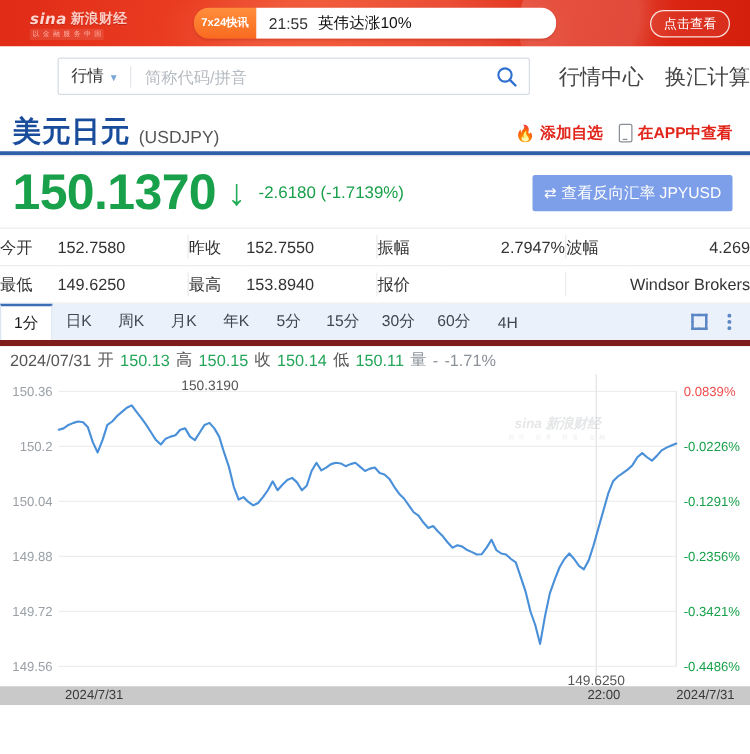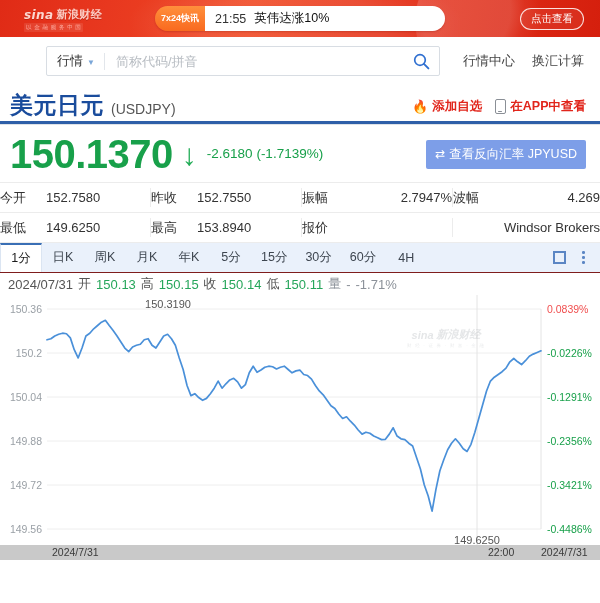--- a/index.html
+++ b/index.html
@@ -87,21 +87,21 @@
     flex:1;border:0;outline:none;height:100%;
     padding:0 8px 0 11px;font-size:13px;color:#333;
     font-family:"Liberation Sans","DejaVu Sans",sans-serif;background:transparent;
   }
   .sb-input::placeholder{color:#b7bcc2;}
   .sb-search{
     width:36px;display:flex;align-items:center;justify-content:center;cursor:pointer;
   }
   .sb-search svg{display:block;}
   .navlinks{display:flex;align-items:center;gap:17px;margin-left:23px;}
-  .navlinks a{font-size:13px;color:#444;text-decoration:none;white-space:nowrap;cursor:pointer;}
+  .navlinks a{font-size:17px;color:#444;text-decoration:none;white-space:nowrap;cursor:pointer;}
 
   
   .titlerow{
     display:flex;align-items:flex-end;padding:3px 14px 0 10px;height:32px;box-sizing:border-box;
   }
   .tname{font-size:23px;font-weight:bold;color:#1a4c9c;line-height:1;letter-spacing:.5px;}
   .tcode{font-size:14px;color:#555;margin-left:7px;line-height:1;transform:translateY(-1px);}
   .tright{margin-left:auto;display:flex;align-items:center;gap:13px;transform:translateY(-2px);}
   .tlink{display:flex;align-items:center;gap:4px;font-size:12.5px;color:#e1251b;font-weight:bold;cursor:pointer;white-space:nowrap;}
   .fire{font-size:13px;line-height:1;}
@@ -136,21 +136,21 @@
   .st-lab{color:#9aa0a6;padding-left:10px;width:46px;}
   .st-val{width:104px;}
   .st-lab3{color:#9aa0a6;padding-left:10px;width:52px;}
   .st-val3{width:98px;text-align:right;padding-right:10px;}
   .st-lab4{color:#9aa0a6;padding-left:10px;width:50px;}
   .st-val4{text-align:right;padding-right:12px;}
   .sep{width:1px;padding:0;border-bottom:1px solid #ececec;}
   .sep i{display:block;width:1px;height:19px;background:#ececec;}
 
   
-  .tabswrap{background:#eaf1fb;border-bottom:1px solid #7f1d1d;height:29px;display:flex;align-items:stretch;}
+  .tabswrap{background:#eaf1fb;border-bottom:5px solid #7f1d1d;height:29px;display:flex;align-items:stretch;}
   .tabs{display:flex;align-items:stretch;}
   .tab{
     display:flex;align-items:center;justify-content:center;
     min-width:42px;padding:0 9px;font-size:12.5px;color:#3e4650;cursor:pointer;box-sizing:border-box;
   }
   .tab.active{
     background:#fff;color:#1b1b1b;border-top:2px solid #3a6fb5;
     border-left:1px solid #dbe5f2;border-right:1px solid #dbe5f2;
   }
   .tabicons{margin-left:auto;display:flex;align-items:center;gap:13px;padding-right:12px;}
@@ -378,16 +378,16 @@
     <div class="w1">
       <span>sina</span>
       <span>新浪财经</span>
     </div>
     <div class="w2">财 经 · 证 券 · 财 富 · 金 融</div>
   </div>
 </div>
 
 <div class="xaxis">
   <span style="left:52px">2024/7/31</span>
-  <span style="left:488px">22:00</span>
+  <span style="left:470px">22:00</span>
   <span style="left:541px">2024/7/31</span>
 </div>
 <div class="cutrow"></div>
 
 </body></html>

